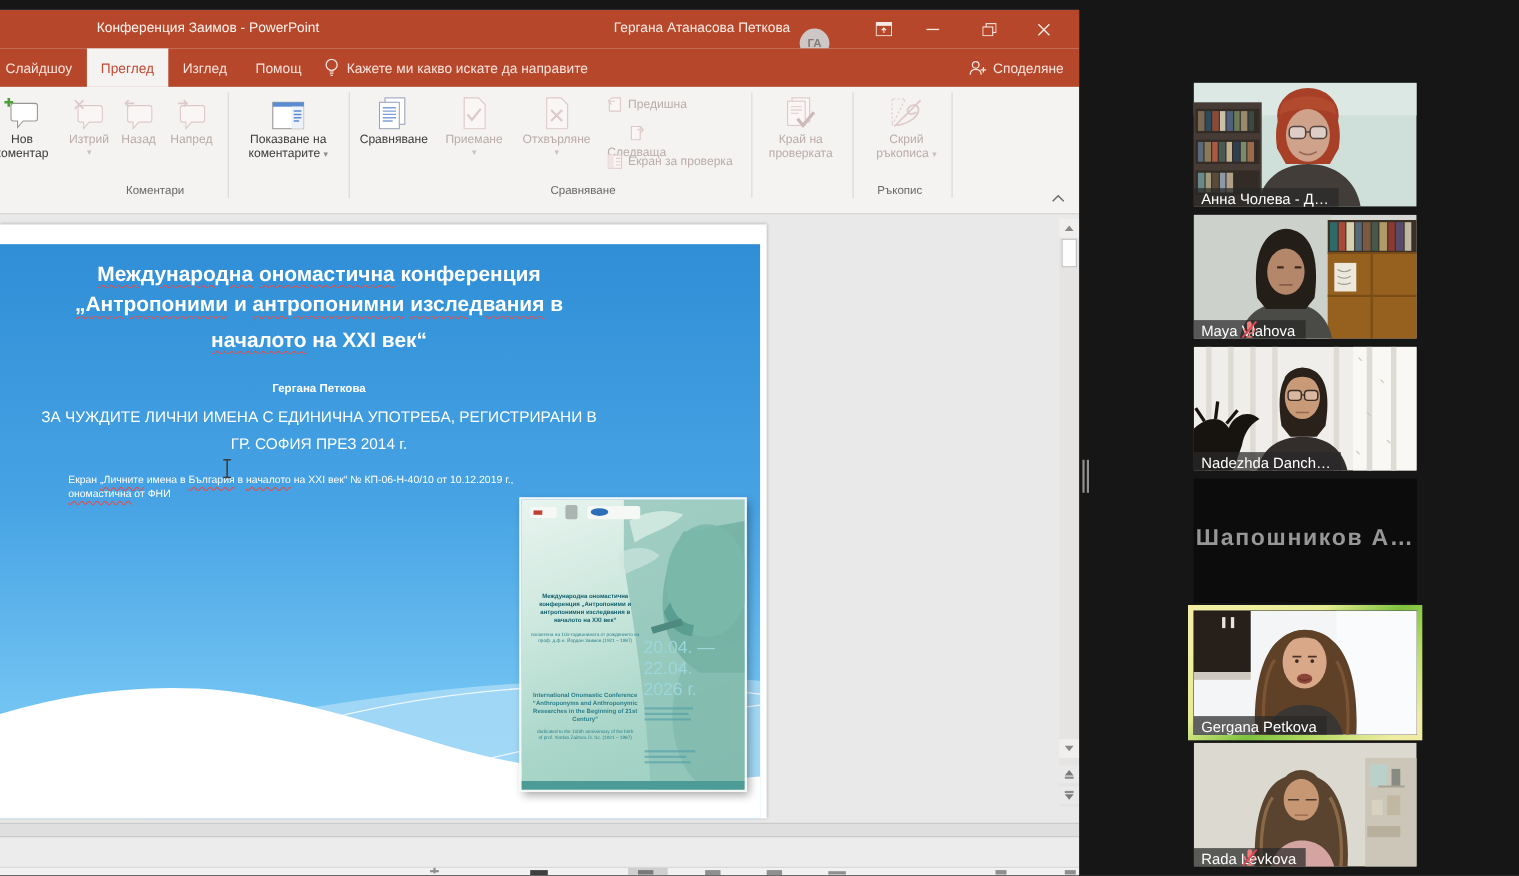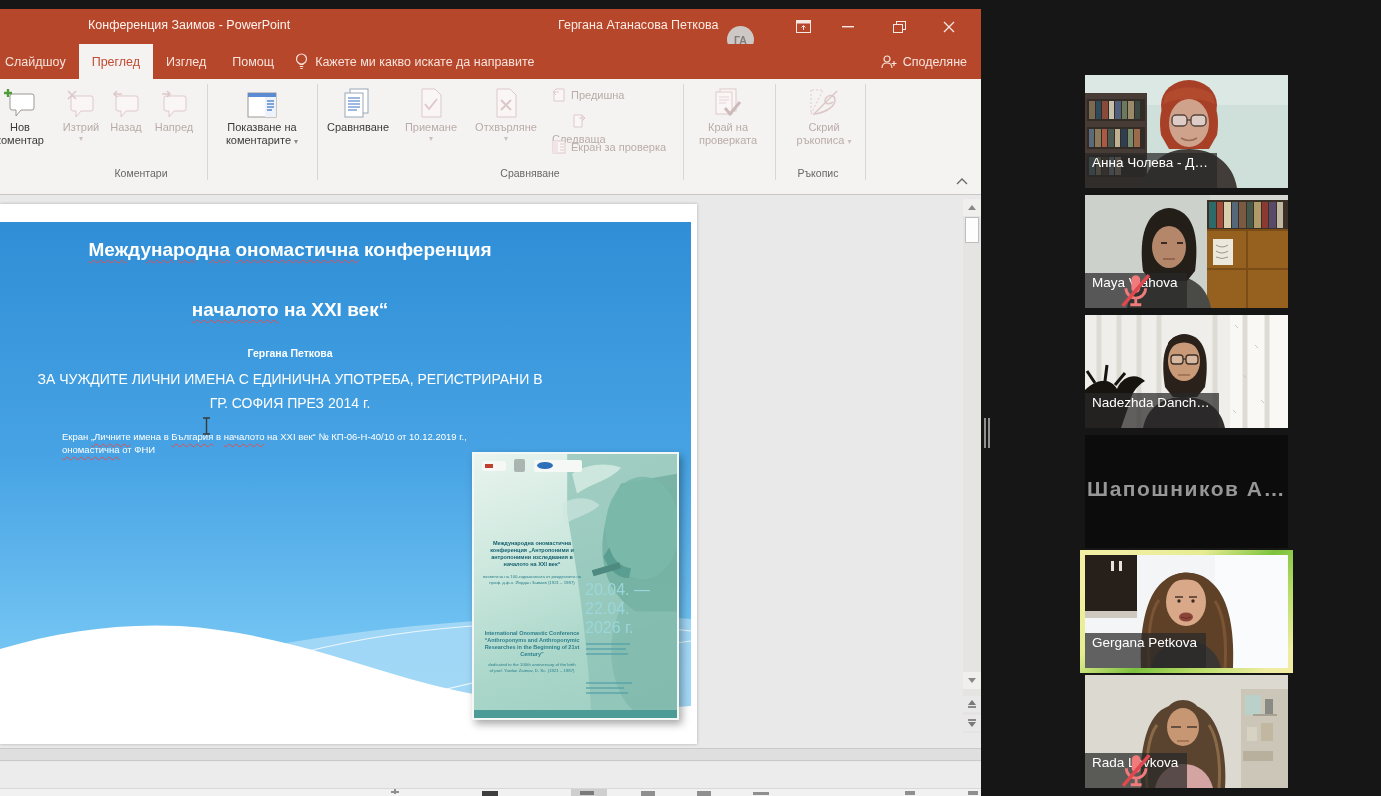--- a/index.html
+++ b/index.html
@@ -64,21 +64,21 @@
   
   #hstrip{position:absolute;left:0;top:553px;width:981px;height:13px;background:#dfdfdf;border-top:1px solid #c9c9c9;border-bottom:1px solid #c9c9c9;}
   #notesstrip{position:absolute;left:0;top:567px;width:981px;height:34px;background:#ececec;}
   #statusbar{position:absolute;left:0;top:779px;width:981px;height:8px;background:#f1f1f1;border-top:1px solid #d8d8d8;}
   .stub{position:absolute;top:2px;background:#8f8f8f;}
 
   
   .tile{position:absolute;left:1085px;width:203px;height:113px;background:#000;overflow:hidden;}
   .tile svg{position:absolute;left:0;top:0;width:100%;height:100%;}
   .name-label{position:absolute;left:0;bottom:0;display:flex;align-items:center;gap:5px;background:rgba(40,40,40,.72);
-              color:#fff;font-size:13.5px;padding:2px 9px 18px 7px;max-width:100%;white-space:nowrap;}
+              color:#fff;font-size:13.5px;padding:2px 9px 0 7px;max-width:100%;white-space:nowrap;}
   #active-wrap{position:absolute;left:1080px;top:550px;width:213px;height:123px;padding:5px;
                background:linear-gradient(140deg,#f2efa4 12%,#e6ec92 35%,#7cc23d 55%,#b8dd66 72%,#f0eda2 92%);}
   #active-wrap .tile{position:relative;left:0;top:0;}
   #offname{position:absolute;left:0;top:42px;width:100%;text-align:center;color:#979797;font-size:21px;font-weight:bold;letter-spacing:1.5px;white-space:nowrap;}
   .mic-alone{position:absolute;left:8px;bottom:6px;}
 
   
   #divider{position:absolute;left:984px;top:418px;width:7px;height:30px;display:flex;gap:2px;}
   #divider div{width:2px;height:30px;background:#909090;}
 </style>
@@ -303,20 +303,21 @@
         <div id="slide-blue"></div>
 
         <svg style="position:absolute;left:0;bottom:0;width:691px;height:135px;" viewBox="0 0 691 135" preserveAspectRatio="none">
           <path d="M130,70 C260,30 420,12 560,8 C620,6 670,8 691,10 L691,135 L130,135 Z" fill="#a6d9f6" opacity="0.9"></path>
           <path d="M300,44 C420,14 560,6 691,22" fill="none" stroke="#ffffff" stroke-width="1.2" opacity="0.8"></path>
           <path d="M430,84 C540,58 630,40 691,32" fill="none" stroke="#ffffff" stroke-width="1.2" opacity="0.8"></path>
           <path d="M0,40 C60,22 120,14 180,17 C260,22 330,46 410,70 C505,97 610,104 691,97 L691,135 L0,135 Z" fill="#ffffff"></path>
         </svg>
 
         <div id="slide-title" class="slide-text"><span class="wavy">Международна</span> <span class="wavy">ономастична</span> <span>конференция</span></div>
+        <div class="slide-text" style="left:30px;top:60px;width:520px;text-align:center;font-size:19px;line-height:28px;font-weight:bold;"><span class="wavy">„Антропоними</span> <span>и</span> <span class="wavy">антропонимни</span> <span class="wavy">изследвания</span> <span>в</span></div>
         <div id="slide-author" class="slide-text">Гергана Петкова</div>
 
         <div class="slide-text" style="left:30px;top:92px;width:520px;text-align:center;font-size:19px;line-height:28px;font-weight:bold;"><span class="wavy">началото</span> <span>на</span> <span>XXI</span> <span>век“</span></div>
 
         <div id="slide-sub" class="slide-text">
           <div>ЗА ЧУЖДИТЕ ЛИЧНИ ИМЕНА С ЕДИНИЧНА УПОТРЕБА, РЕГИСТРИРАНИ В</div>
           <div>ГР. СОФИЯ ПРЕЗ 2014 г.</div>
         </div>
 
         <div id="slide-proj" class="slide-text">

